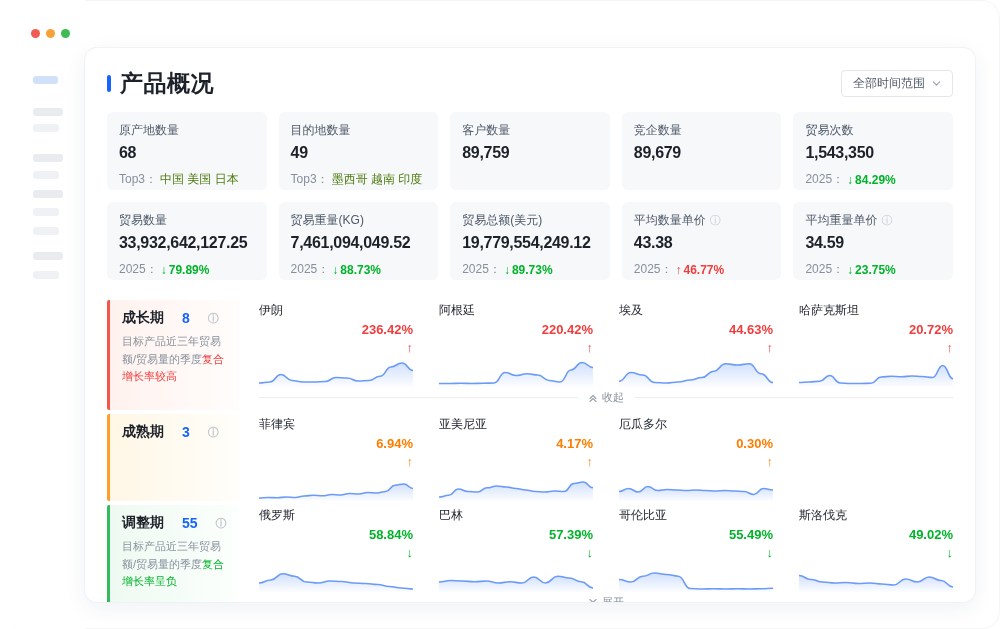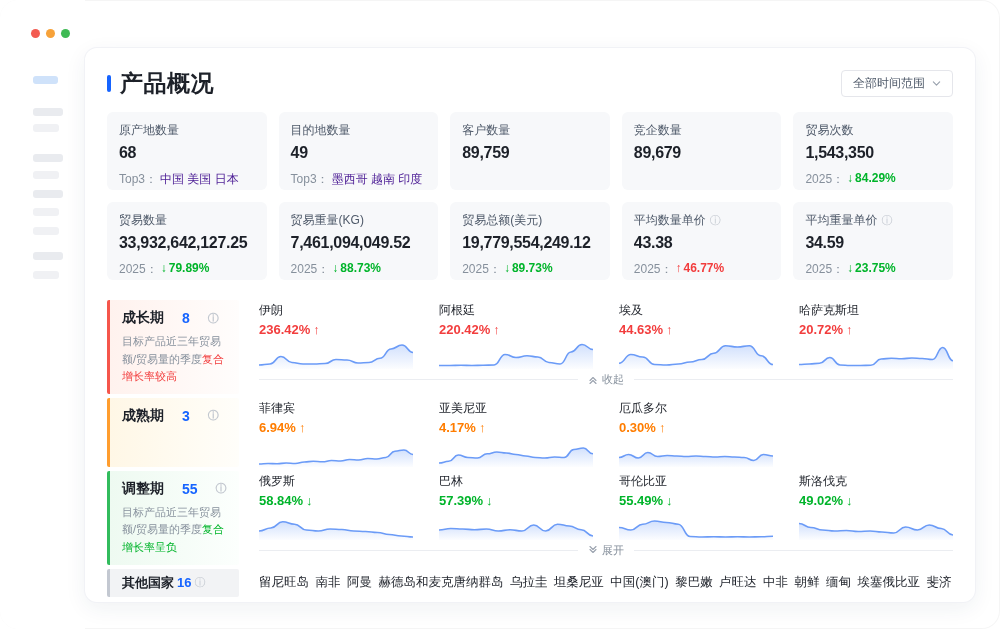--- a/index.html
+++ b/index.html
@@ -28,22 +28,22 @@
   .page-title { font-size:23px; font-weight:bold; color:#1d2129; letter-spacing:.5px; }
   .time-filter { display:flex; align-items:center; gap:7px; height:27px; padding:0 11px; background:#fff;
                  border:1px solid #e5e6eb; border-radius:4px; font-size:12px; color:#4e5969; cursor:pointer; }
   .chev-svg { width:9px; height:9px; }
 
   
   .cards { display:grid; grid-template-columns:repeat(5,1fr); gap:12px; margin-bottom:12px; }
   .card { background:#f7f8fa; border-radius:6px; padding:10px 12px; height:78px; }
   .card-label { font-size:12px; color:#4e5969; display:flex; align-items:center; gap:4px; white-space:nowrap; }
   .card-value { font-size:16px; font-weight:bold; color:#1d2129; margin-top:5px; letter-spacing:-0.3px; white-space:nowrap; }
-  .card-sub { font-size:12px; color:#86909c; margin-top:9px; display:flex; align-items:flex-start; gap:3px; white-space:nowrap; }
-  .sub-strong { color:#4c1d95; }
+  .card-sub { font-size:12px; color:#86909c; margin-top:9px; display:flex; align-items:center; gap:3px; white-space:nowrap; }
+  .sub-strong { color:#4d7c0f; }
   .trend { font-weight:bold; display:flex; align-items:center; gap:2px; }
   .trend.green { color:#00b42a; }
   .trend.red { color:#f23d3d; }
   .info { color:#c2c7cf; font-size:11px; line-height:1; cursor:pointer; }
 
   
   .section { display:flex; align-items:stretch; margin-top:0; margin-bottom:4px; }
   .sections-wrap { margin-top:20px; }
   .section-label { flex:none; width:132px; padding:9px 12px 8px; border-left:3px solid #ccc; border-radius:2px; }
   .s-grow  .section-label { border-left-color:#f5564b; background:linear-gradient(90deg,#fff2ee,#fffdfc); }
@@ -52,21 +52,21 @@
   .s-other  .section-label { border-left-color:#c3c8d1; background:#f2f3f5; }
   .section-title { font-size:14px; font-weight:bold; color:#1d2129; display:flex; align-items:center; gap:18px; }
   .section-count { color:#1664ff; }
   .section-desc { font-size:11px; color:#86909c; line-height:1.6; margin-top:6px; }
   .hl-red { color:#f23d3d; } .hl-orange { color:#ff7d00; } .hl-green { color:#00b42a; }
 
   .section-content { flex:1; min-width:0; padding:2px 0 0 20px; display:flex; flex-direction:column; }
   .cells { display:grid; grid-template-columns:repeat(4,1fr); column-gap:26px; }
   .cell { cursor:pointer; }
   .cell-name { font-size:12px; color:#1d2129; }
-  .cell-pct { font-size:13px; margin-top:3px; font-weight:bold; display:flex; align-items:flex-end; gap:3px; }
+  .cell-pct { font-size:13px; margin-top:3px; font-weight:bold; display:flex; align-items:flex-end; gap:3px;flex-direction:column; }
   .s-grow .cell-pct { color:#f23d3d; } .s-mature .cell-pct { color:#ff7d00; } .s-adjust .cell-pct { color:#00b42a; }
   .spark { width:100%; height:30px; display:block; margin-top:2px; }
 
   .divider { display:flex; align-items:center; margin:3px 0 5px; cursor:pointer; }
   .divider::before, .divider::after { content:""; flex:1; border-top:1px solid #ebedf1; }
   .divider-label { display:flex; align-items:center; gap:4px; padding:0 10px; font-size:11px; color:#86909c; }
   .dchev { width:10px; height:10px; }
 
   
   .s-other { margin-bottom:0; align-items:flex-start; }

